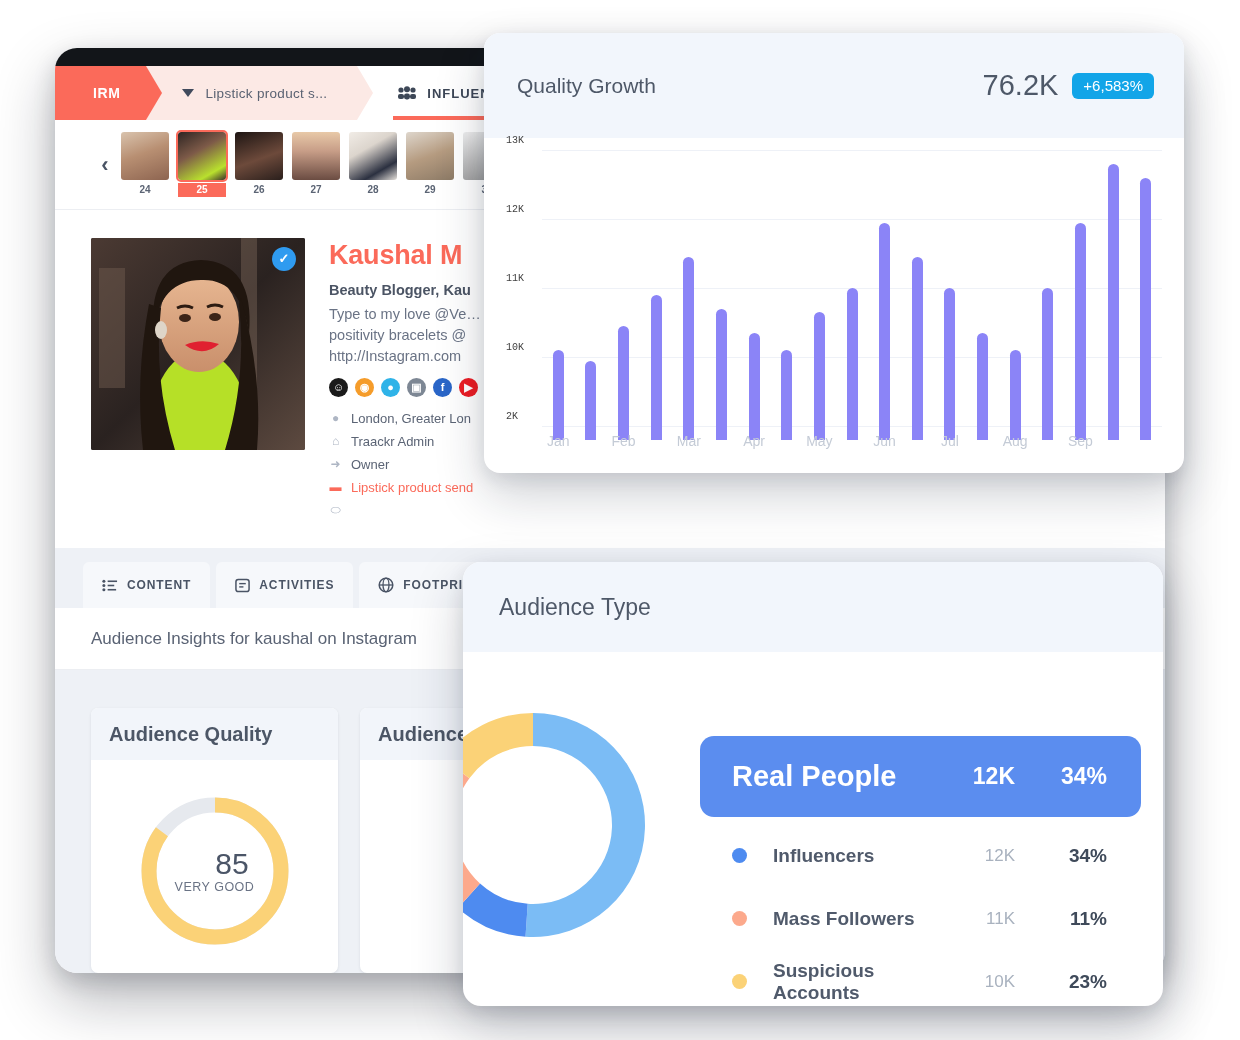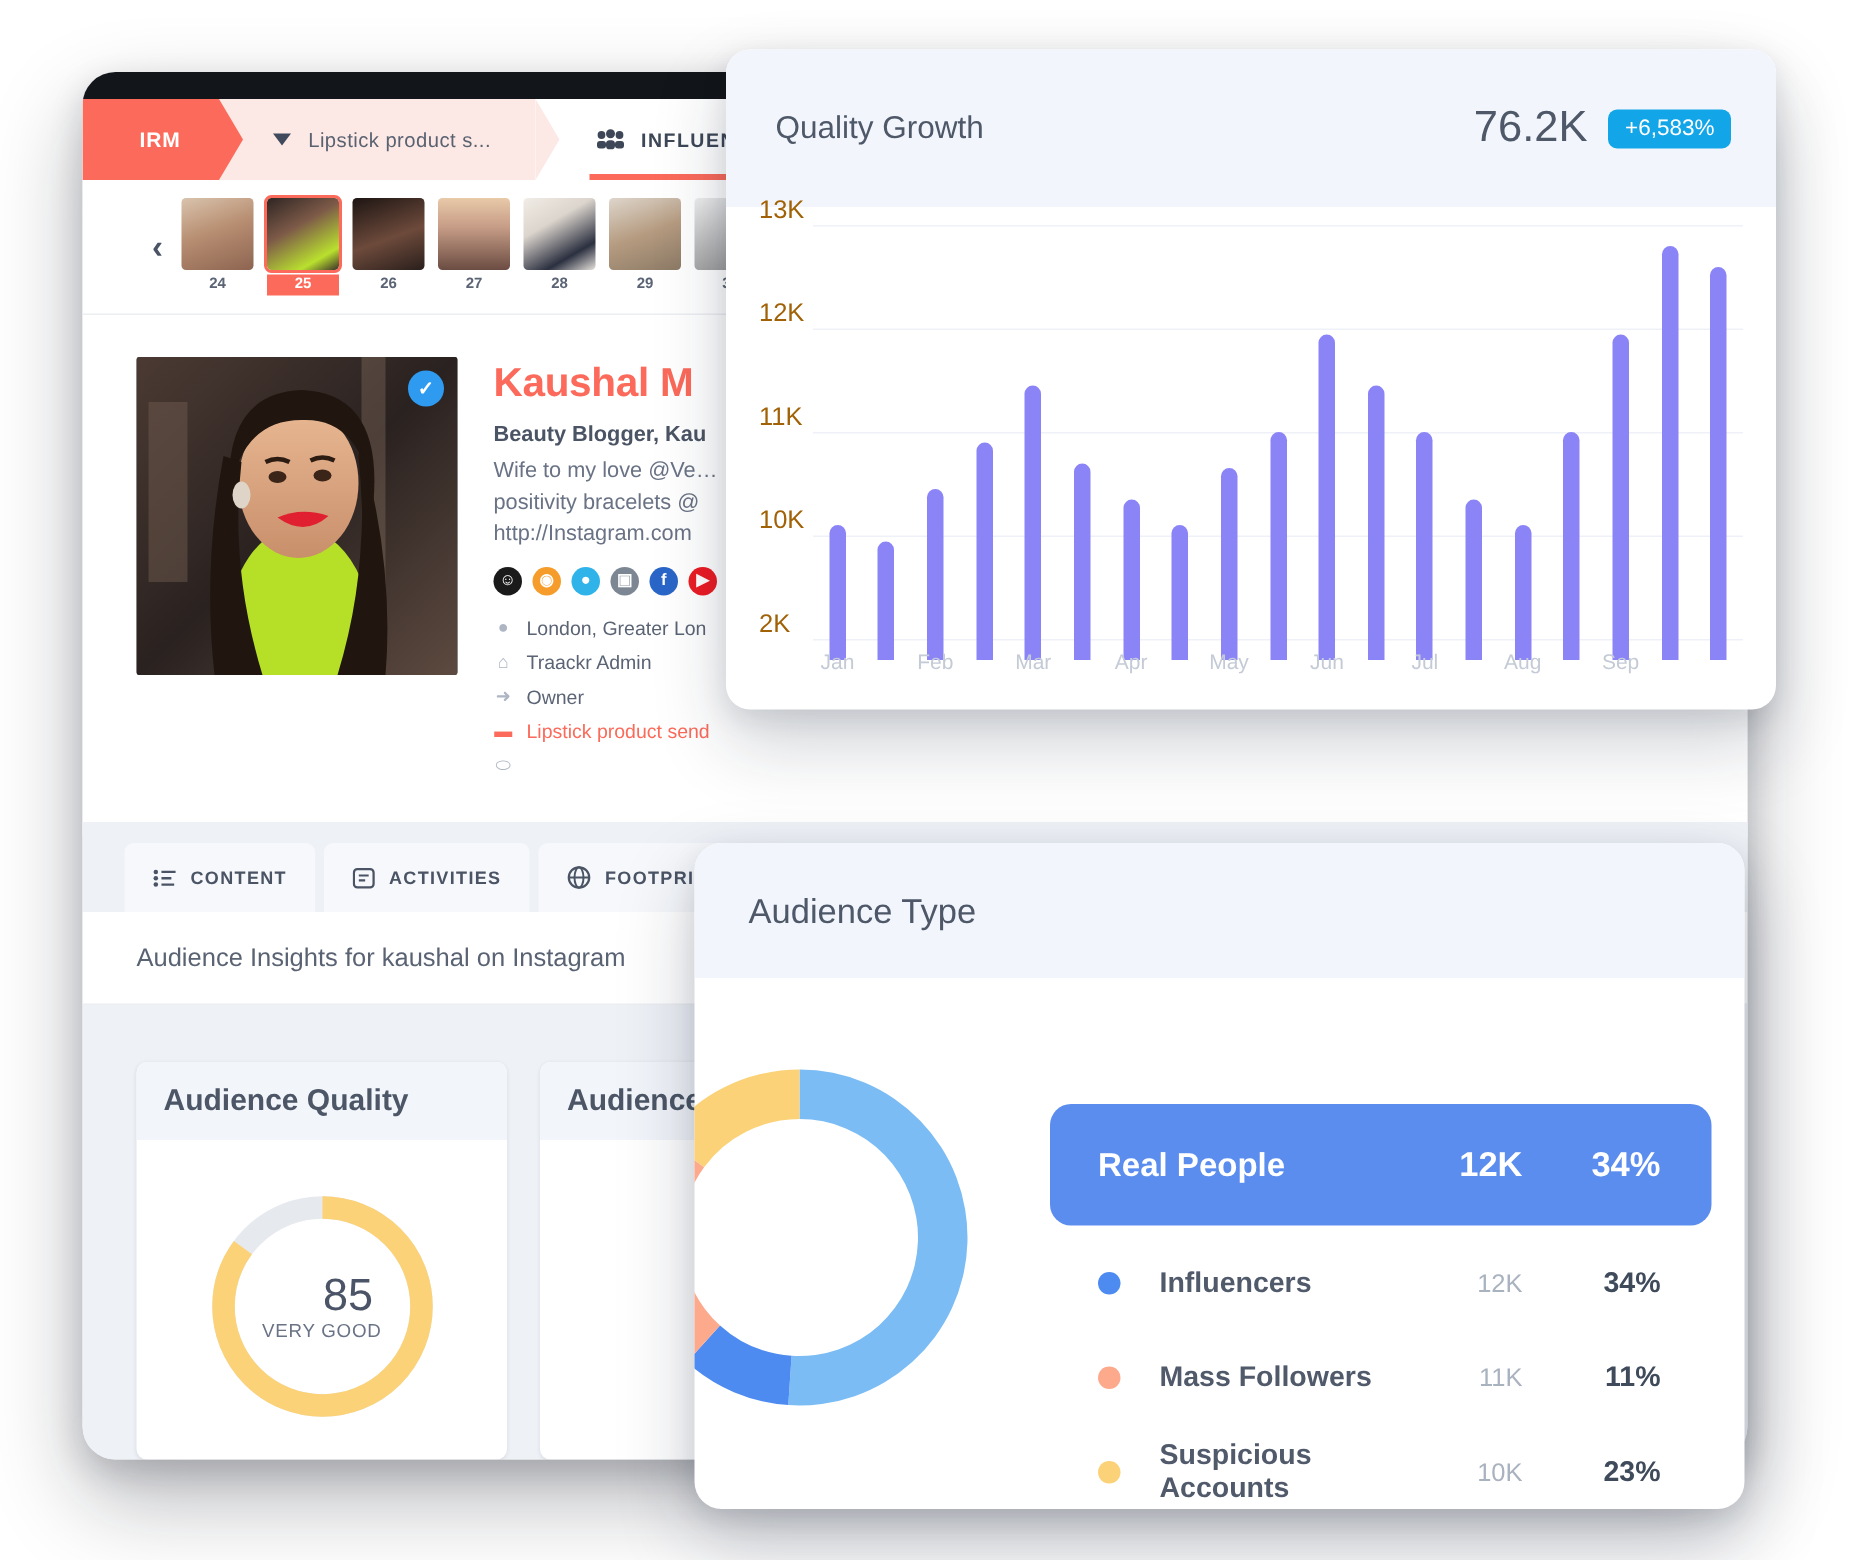--- a/index.html
+++ b/index.html
@@ -413,23 +413,24 @@
   }
   .gridline {
     position: absolute;
     left: 58px; right: 22px;
     height: 1px;
     background: #EEF1F7;
   }
   .ytick {
     position: absolute;
     left: 22px;
-    font-size: 17px;
-    color: #a16207;
+    font-size: 10px;
+    color: #404040;
     transform: translateY(-50%);
+    font-family: Liberation Mono, monospace;
   }
   #bars {
     position: absolute;
     left: 58px; right: 22px;
     top: 0;
     bottom: 45px;
   }
   .bar {
     position: absolute;
     bottom: 0;
@@ -491,21 +492,21 @@
     background: #5B8DEF;
     border-radius: 14px;
     height: 81px;
     display: flex;
     align-items: center;
     padding: 0 34px 0 32px;
     color: #ffffff;
     box-sizing: border-box;
   }
   #rp-label {
-    font-size: 22px;
+    font-size: 29px;
     font-weight: 700;
     flex: 1;
   }
   #rp-count {
     font-size: 23px;
     font-weight: 700;
     width: 96px;
     text-align: right;
   }
   #rp-pct {
@@ -640,21 +641,21 @@
           <ellipse cx="70" cy="92" rx="6" ry="9" fill="#ded5c8"></ellipse>
         </svg>
       </div>
       <div id="verified-badge">✓</div>
     </div>
 
     <div id="profile-info">
       <div id="profile-name">Kaushal M</div>
       <div id="profile-role">Beauty Blogger, Kau</div>
       <div id="bio">
-        <div class="bio-line">Wife to my love @Ve…</div>
+        <div class="bio-line">Type to my love @Ve…</div>
         <div class="bio-line">positivity bracelets @</div>
         <div class="bio-line">http://Instagram.com</div>
       </div>
       <div id="social-row">
         <a class="social" style="background:#1a1a1a">
             <span>☺</span>
           </a>
         <a class="social" style="background:#F59C2A">
             <span>◉</span>
           </a>

